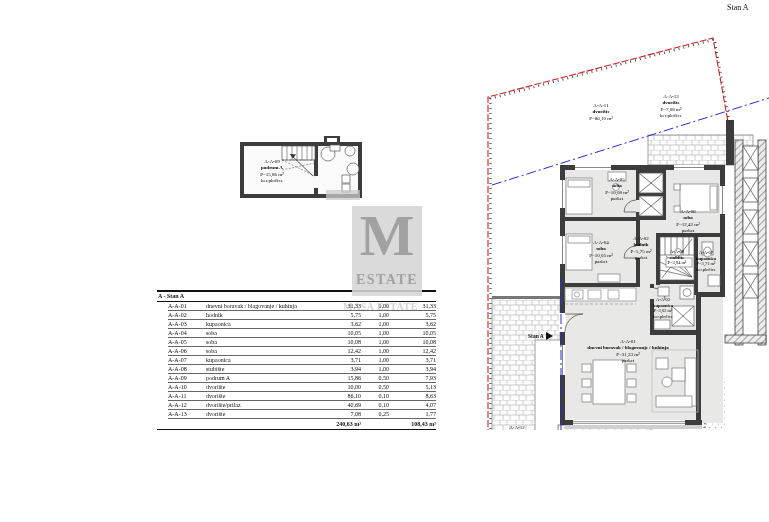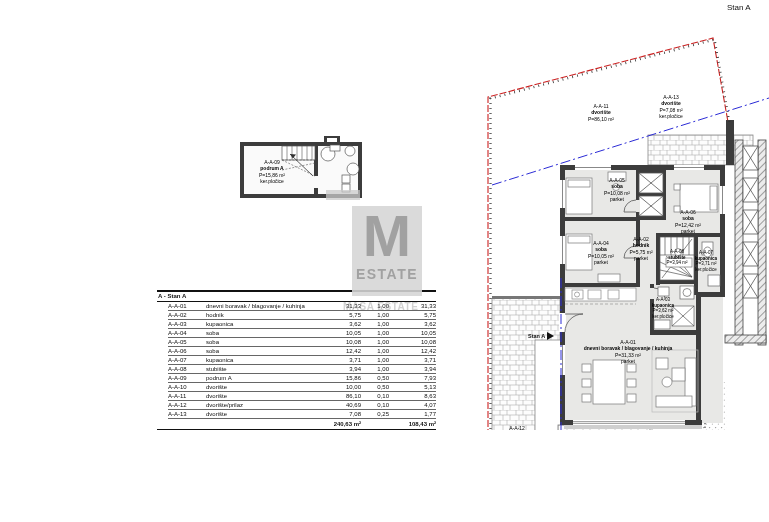--- a/index.html
+++ b/index.html
@@ -1,17 +1,17 @@
 <!DOCTYPE html>
 <html><head>
 <meta charset="utf-8">
 <style>
   html,body{margin:0;padding:0;background:#fff;}
   .canvas{position:relative;width:769px;height:430px;background:#fff;overflow:hidden;
-          font-family:Liberation Sans, sans-serif;color:#111;}
+          font-family:Liberation Serif, serif;color:#111;}
   .hdr{position:absolute;top:3px;left:727px;font-size:8px;color:#111;}
   svg{position:absolute;}
   
   .plabel{position:absolute;transform:translate(-50%,-50%);font-size:5px;line-height:1.25;
           text-align:center;color:#000;white-space:nowrap;z-index:3;}
   .plabel .nm{font-weight:bold;}
   .entr{position:absolute;z-index:3;font-size:5.5px;font-weight:bold;display:flex;align-items:center;gap:2px;}
   .arrow-r{width:0;height:0;border-top:4px solid transparent;border-bottom:4px solid transparent;
            border-left:7px solid #111;display:inline-block;}
   
@@ -25,21 +25,21 @@
   td.sp{width:11px;border-bottom:none;}
   td.c{width:38px;}
   td.a{width:40px;text-align:right;}
   td.k{width:28px;text-align:right;}
   td.v{width:47px;text-align:right;}
   tr.total td{border-bottom:none;font-weight:bold;height:10px;line-height:10px;}
   
   .wm{position:absolute;left:352px;top:206px;width:70px;height:90px;z-index:5;
       background:rgba(213,213,213,0.88);display:flex;flex-direction:column;align-items:center;}
   .wm .m{font-size:58px;font-weight:bold;line-height:60px;color:rgba(158,158,158,0.95);}
-  .wm .e{font-size:14px;font-weight:bold;letter-spacing:1.5px;color:rgba(158,158,158,0.95);margin-top:0;}
+  .wm .e{font-size:14px;font-weight:bold;letter-spacing:1.5px;color:rgba(158,158,158,0.95);margin-top:6px;}
   .wmtext{position:absolute;left:343px;top:301px;font-size:10px;font-weight:bold;letter-spacing:0.5px;
           color:rgba(135,135,135,0.38);z-index:6;text-align:right;}
 </style>
 </head>
 <body>
 
 <div class="canvas">
 
   <div class="hdr">Stan A</div>
 

